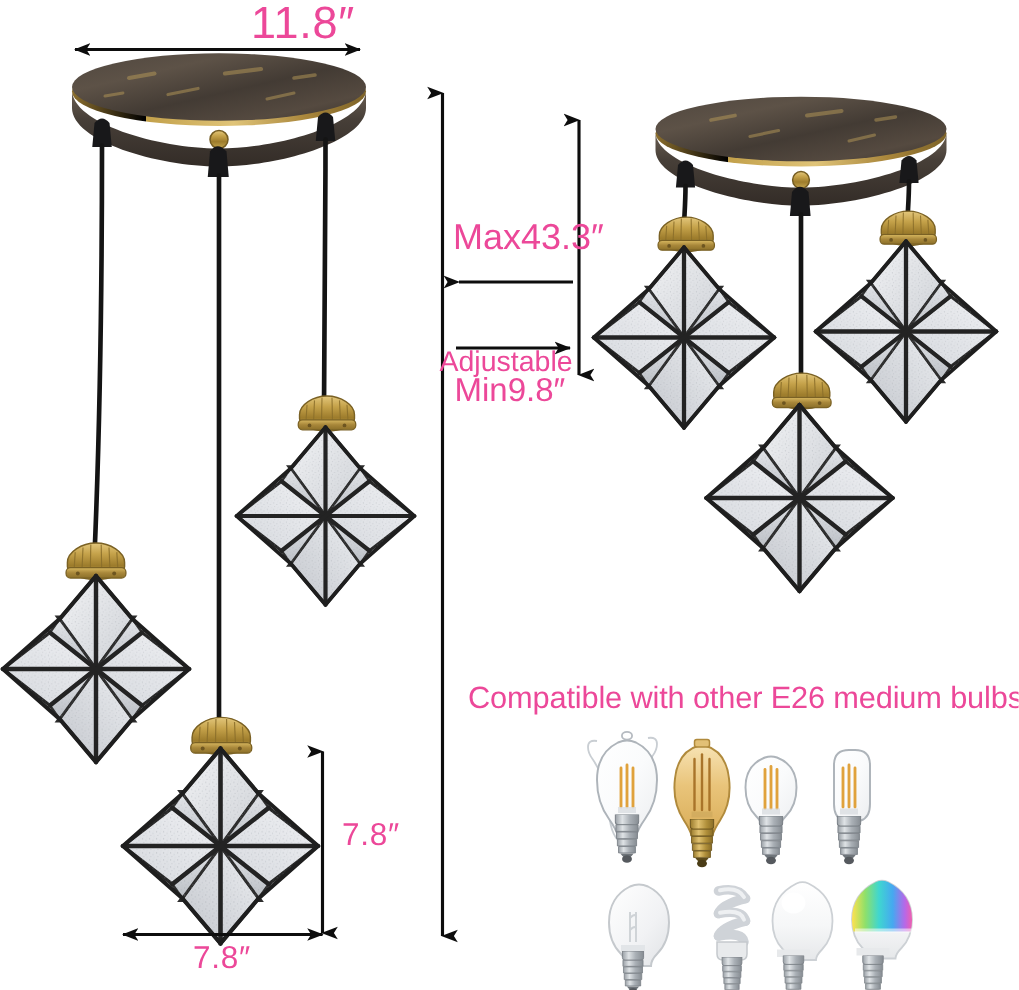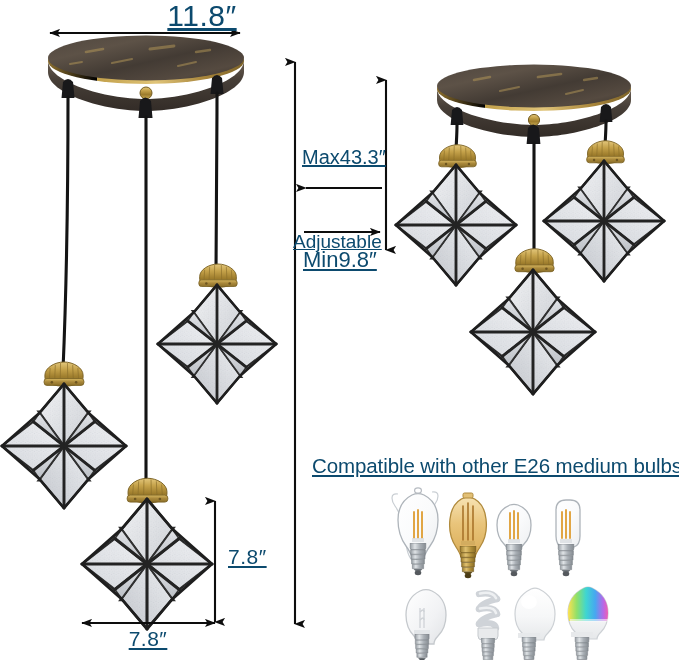--- a/index.html
+++ b/index.html
@@ -4,25 +4,25 @@
 <style>
   html,body{margin:0;padding:0;background:#fff;}
   body{
     width:679px;height:660px;overflow:hidden;position:relative;
     font-family:"Liberation Sans", sans-serif;color:#111;
   }
   #stage{position:absolute;left:0;top:0;width:679px;height:660px;}
   svg.layer{position:absolute;left:0;top:0;width:679px;height:660px;overflow:visible;}
   .dimtext{
     position:absolute;font-family:"Liberation Sans", sans-serif;
-    color:#0c4a6e;white-space:nowrap;line-height:1;text-decoration:underline;
+    color:#ec4899;white-space:nowrap;line-height:1;
   }
   .t-118{font-size:30px;letter-spacing:.5px;}
   .t-78{font-size:21px;letter-spacing:.5px;}
-  .t-max{font-size:20px;}
+  .t-max{font-size:24px;}
   .t-adj{font-size:19px;margin-top:33px;}
   .t-min{font-size:22px;}
   .t-compat{font-size:20.5px;letter-spacing:-.1px;}
 </style>
 </head>
 <body>
 
 <div id="stage">
 
   <svg class="layer" viewBox="0 0 679 660">

